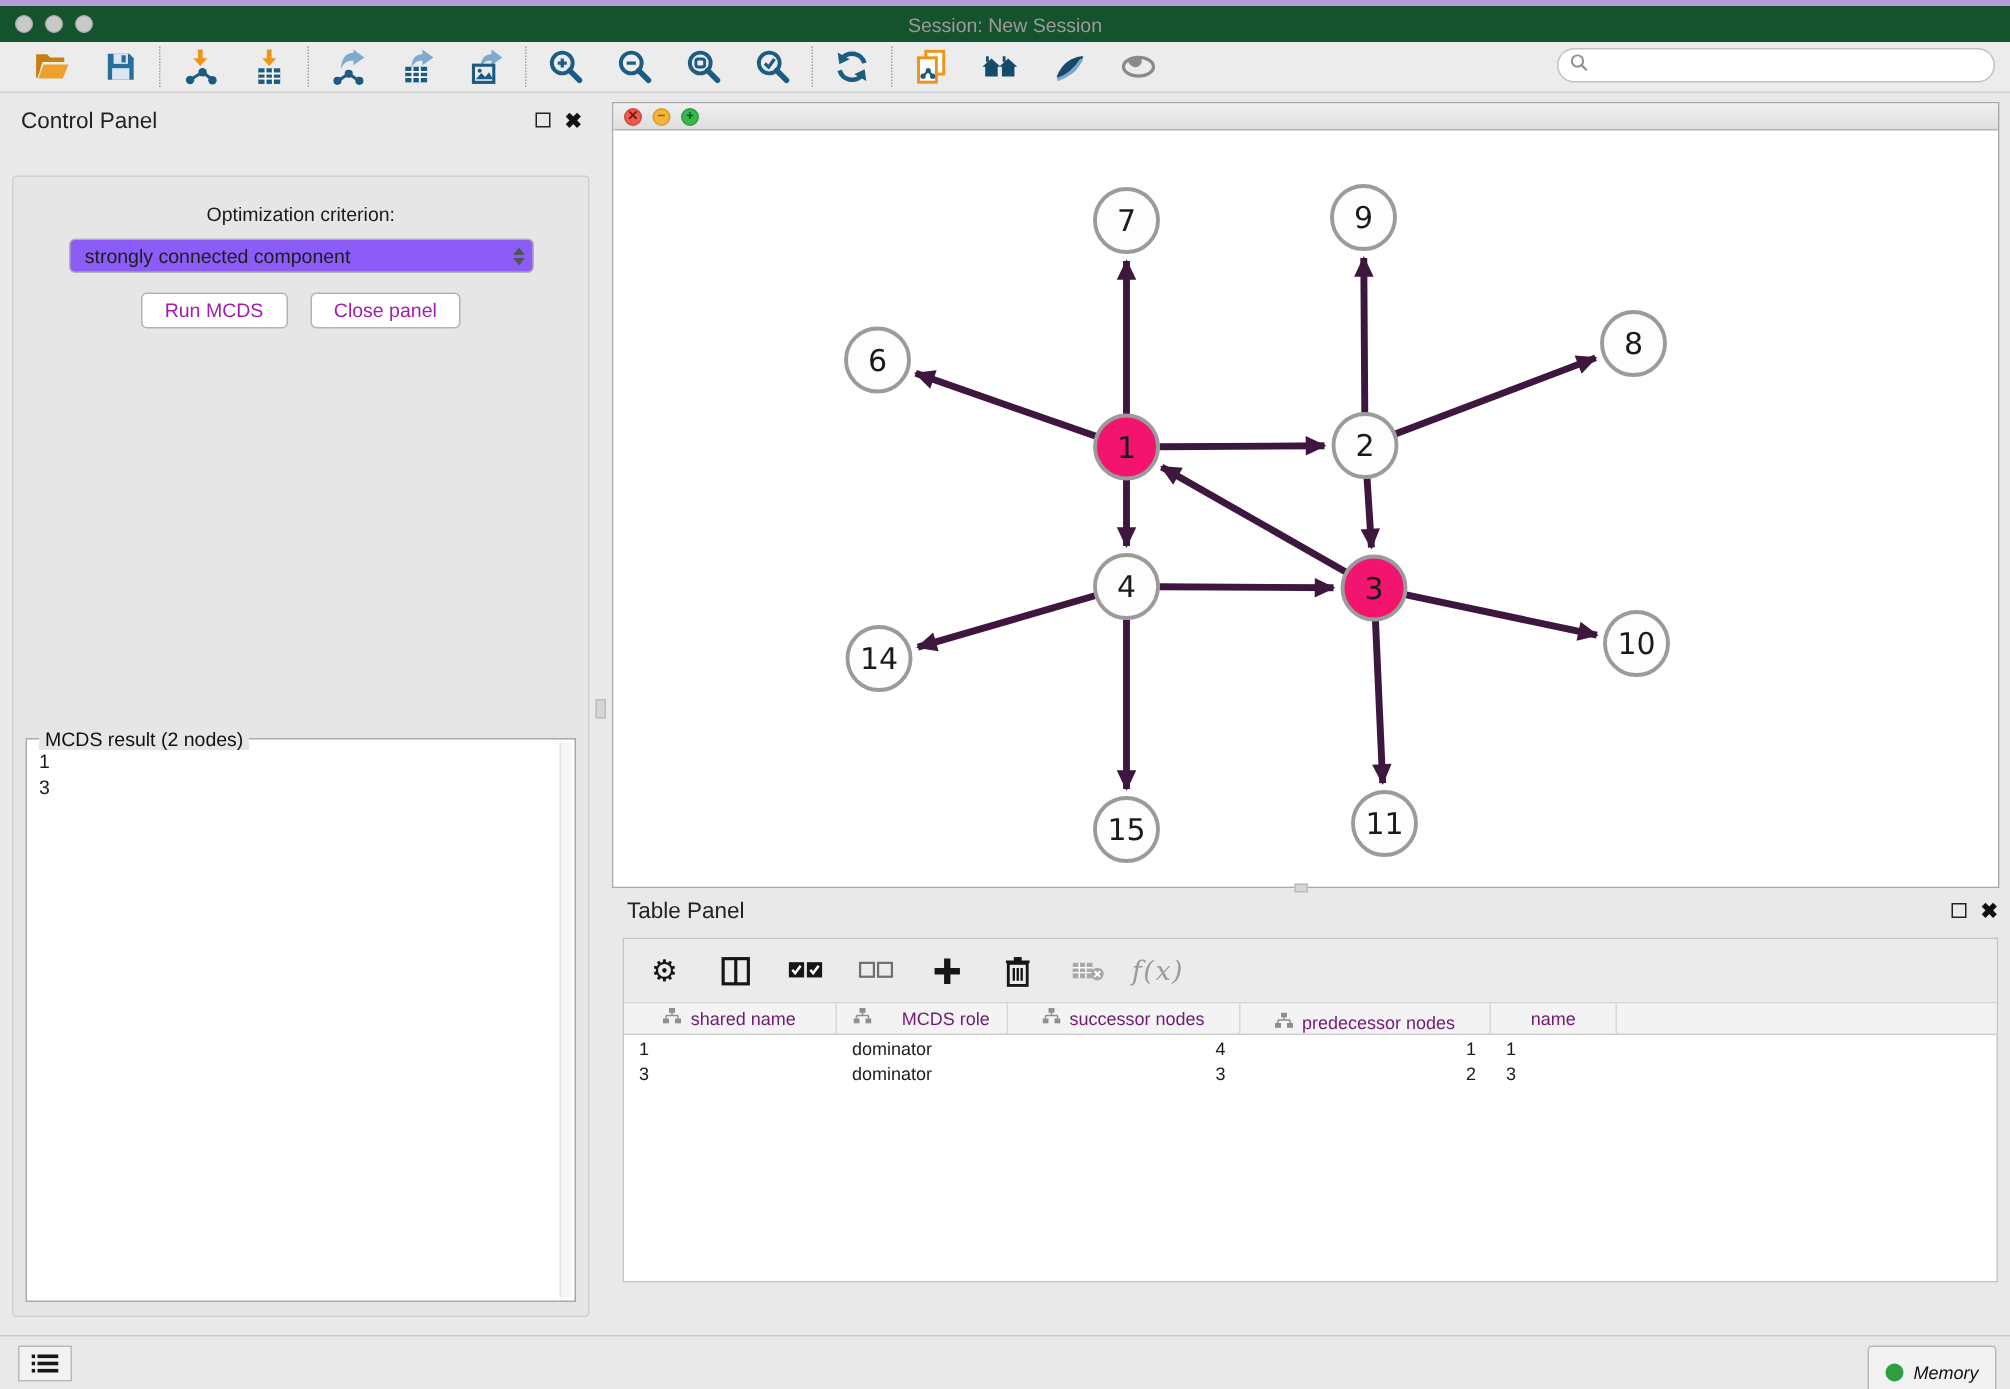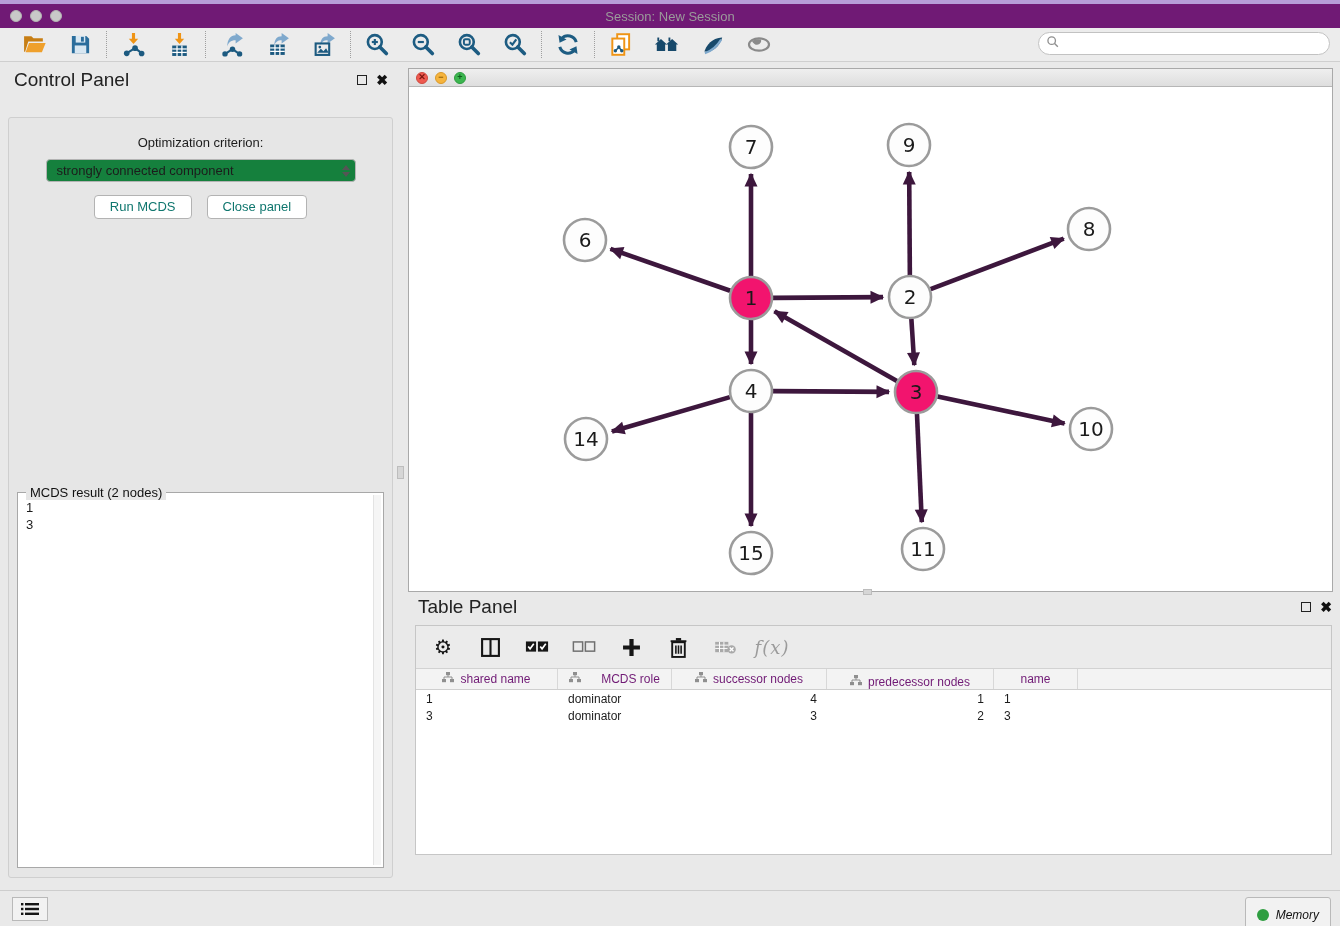--- a/index.html
+++ b/index.html
@@ -6,59 +6,59 @@
   html,body { width:1340px; height:926px; }
   body {
     position:relative; background:#e9e9e9; overflow:hidden;
     font-family:"Liberation Sans", sans-serif; font-size:13px; color:#1c1c1c;
     -webkit-font-smoothing:antialiased;
   }
   .abs { position:absolute; }
 
   
   .top-strip { left:0; top:0; width:1340px; height:4px; background:#b79dd8; }
-  .titlebar { left:0; top:4px; width:1340px; height:24px; background:#701a75;
+  .titlebar { left:0; top:4px; width:1340px; height:24px; background:#14532d;
     display:flex; align-items:center; }
   .traffic { display:flex; gap:8px; margin-left:10px; }
   .tl-dot { width:12px; height:12px; border-radius:50%; background:#c9c9c9; border:1px solid #b3b3b3; }
   .titlebar-title { position:absolute; left:0; right:0; text-align:center; color:#9b9b9b; font-size:13px; }
 
   
   .toolbar { left:0; top:28px; width:1340px; height:34px; background:#ececec;
     border-bottom:1px solid #cfcfcf; display:flex; align-items:center; padding-left:8px; }
   .tb-group { display:flex; align-items:center; gap:20px; padding:0 13px; height:28px; }
   .tb-sep { width:0; height:27px; border-left:1px dotted #9f9f9f; }
   .tb-icon { width:26px; height:26px; display:flex; align-items:center; justify-content:center; cursor:default; }
   .search-wrap { position:absolute; right:10px; top:4px; width:292px; height:23px; background:#fff;
     border:1px solid #c2c2c2; border-radius:12px; display:flex; align-items:center; padding-left:7px; }
   .search-wrap input { border:none; outline:none; flex:1; font-size:12px; background:transparent; font-family:"Liberation Sans",sans-serif; }
 
   
   .control-panel { left:6px; top:68px; width:390px; height:810px; }
   .panel-header { height:24px; display:flex; align-items:center; }
-  .panel-title { margin-left:8px; font-size:19px; color:#222; }
+  .panel-title { margin-left:8px; font-size:15px; color:#222; }
   .panel-header-btns { margin-left:auto; display:flex; align-items:center; gap:9px; margin-right:8px; }
   .float-btn { width:10px; height:10px; border:1.5px solid #222; background:transparent; }
   .close-btn { font-size:14px; font-weight:bold; color:#111; line-height:10px; }
   .cp-tabs { position:absolute; left:0; right:0; top:28px; display:flex; justify-content:center; z-index:2; }
   .tab { padding:3px 13px 4px; background:#fff; border:1px solid #c3c3c3; border-left:none;
     font-size:13px; color:#111; }
   .tab:first-child { border-left:1px solid #c3c3c3; border-radius:4px 0 0 4px; }
   .tab.last { border-radius:0 4px 4px 0; }
   .tab.tab-disabled { background:#e2e2e2; color:#b2b2b2; }
   .cp-content { position:absolute; left:2px; right:3px; top:49px; bottom:0;
     background:#e6e6e6; border:1px solid #cfcfcf; border-radius:3px; }
   .opt-label { margin-top:17px; text-align:center; font-size:13px; color:#1c1c1c; }
-  .select-box { margin:9px auto 0; width:310px; height:23px; background:#15803d; border:1px solid #b3b3b3;
+  .select-box { margin:9px auto 0; width:310px; height:23px; background:#8b5cf6; border:1px solid #b3b3b3;
     border-radius:4px; display:flex; align-items:center; padding-left:10px; font-size:13px; }
   .select-stepper { margin-left:auto; margin-right:5px; display:flex; flex-direction:column; gap:2px; align-items:center; }
   .tri-up { width:0; height:0; border-left:4px solid transparent; border-right:4px solid transparent; border-bottom:5px solid #555; }
   .tri-down { width:0; height:0; border-left:4px solid transparent; border-right:4px solid transparent; border-top:5px solid #555; }
   .btn-row { margin-top:13px; display:flex; justify-content:center; gap:15px; }
-  .mac-btn { padding:3px 15px 4px; background:#fff; border:1px solid #b3b3b3; border-radius:4px; font-size:13px; color:#0f766e; }
+  .mac-btn { padding:3px 15px 4px; background:#fff; border:1px solid #b3b3b3; border-radius:4px; font-size:13px; color:#a21caf; }
   .result-fieldset { position:absolute; left:8px; right:8px; top:374px; height:376px;
     border:1px solid #a8a8a8; background:#fff; }
   .result-legend { position:absolute; top:-8px; left:8px; background:#e6e6e6; padding:0 4px; font-size:13px; color:#111; }
   .result-text { position:absolute; inset:2px 11px 2px 2px; white-space:pre; font-size:13px; line-height:17px; padding:4px 6px; overflow:hidden; }
   .result-scrollbar { position:absolute; top:2px; bottom:2px; right:2px; width:8px; background:#f5f5f5; border-left:1px solid #e3e3e3; }
 
   
   .v-grip { left:397px; top:466px; width:7px; height:13px; background:#d6d6d6; border:1px solid #bdbdbd; }
   .h-grip { left:863px; top:589px; width:9px; height:6px; background:#d6d6d6; border:1px solid #bdbdbd; }
 

